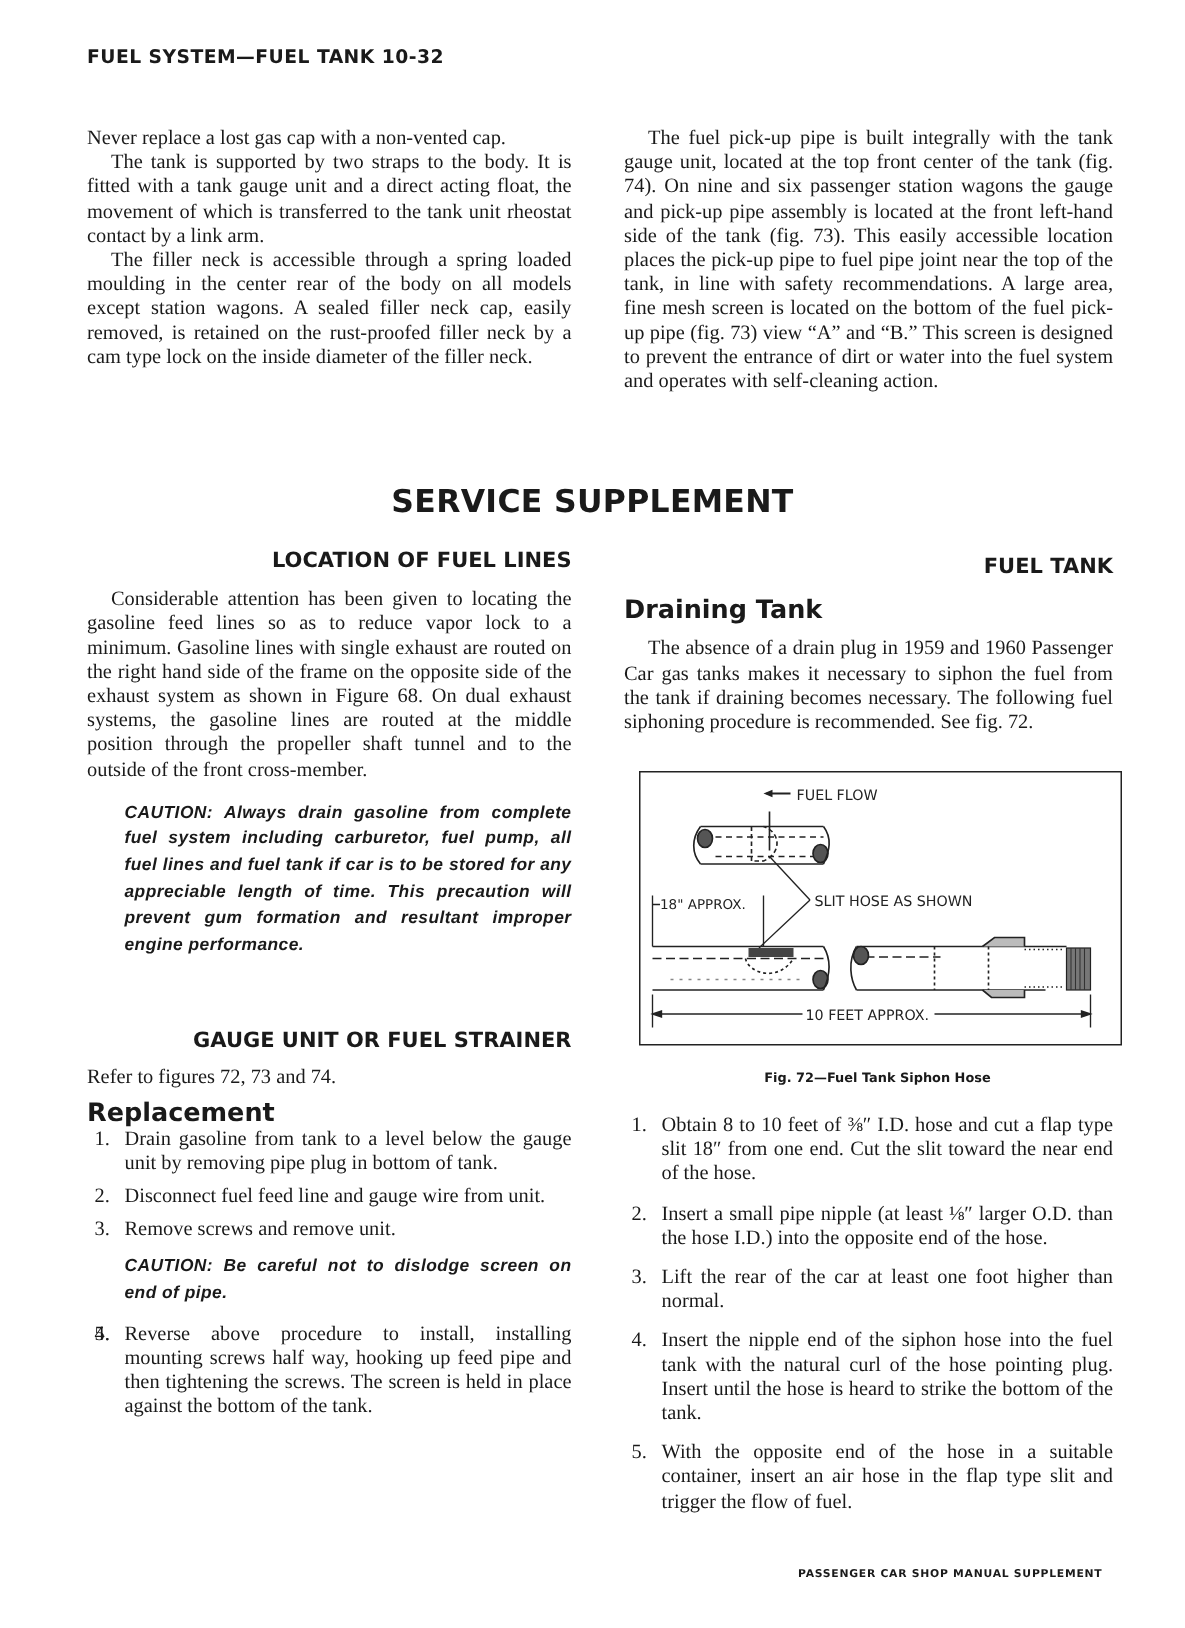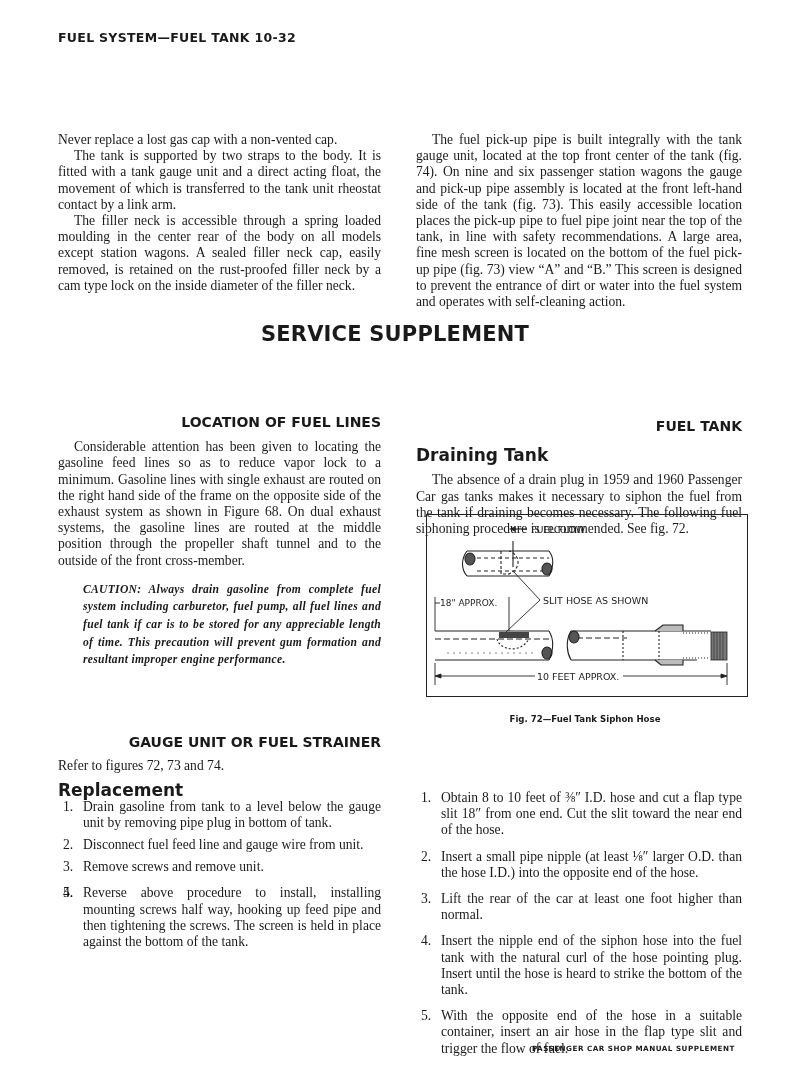--- a/index.html
+++ b/index.html
@@ -6,40 +6,40 @@
   body {
     width: 790px; height: 1085px; position: relative; overflow: hidden;
     color: #1a1a1a;
     font-family: "Liberation Serif", "DejaVu Serif", serif;
   }
   .running-head {
     position: absolute; left: 58px; top: 30px;
     font-family: "DejaVu Sans", sans-serif; font-weight: bold; font-size: 12.5px;
     letter-spacing: 0.3px;
   }
-  .col { position: absolute; font-size: 13.6px; line-height: 16.2px; text-align: justify; margin-top: 48px; }
+  .col { position: absolute; font-size: 13.6px; line-height: 16.2px; text-align: justify; }
   .col p { margin: 0; }
   .indent { text-indent: 16px; }
   .top-left { left: 58px; top: 84px; width: 323px; }
   .top-right { left: 416px; top: 84px; width: 326px; }
   .section-title {
     position: absolute; left: 0; width: 790px; top: 322px; text-align: center;
     font-family: "DejaVu Sans", sans-serif; font-weight: bold; font-size: 21px;
     letter-spacing: 0.2px;
   }
   .h2 {
     font-family: "DejaVu Sans", sans-serif; font-weight: bold; font-size: 14px;
     margin: 0; text-align: right;
   }
   .h3 {
     font-family: "DejaVu Sans", sans-serif; font-weight: bold; font-size: 17px;
     margin: 0; text-align: left;
   }
   .caution {
-    font-family: Liberation Serif, serif; font-style: italic; font-weight: bold;
+    font-family: Liberation Sans, sans-serif; font-style: italic; font-weight: bold;
     font-size: 11.6px; line-height: 17.6px; letter-spacing: 0.3px;
     padding-left: 25px; text-align: justify;
   }
   ol.steps { list-style: none; margin: 0; padding: 0; }
   ol.steps li { position: relative; padding-left: 25px; text-align: justify; }
   ol.steps li .num { position: absolute; left: 5px; top: 0; }
   .figure-box {
     position: absolute; left: 426px; top: 514px; width: 322px; height: 183px;
     border: 1.5px solid #222; box-sizing: border-box;
   }
@@ -81,20 +81,24 @@
 
 <div class="col" style="left:58px; top:686px; width:323px;">
   <h2 class="h2">GAUGE UNIT OR FUEL STRAINER</h2>
   <p style="margin-top:8px;">Refer to figures 72, 73 and 74.</p>
   <h3 class="h3" style="margin-top:8px;">Replacement</h3>
   <ol class="steps">
     <li><span class="num">1.</span><span>Drain gasoline from tank to a level below the gauge unit by removing pipe plug in bottom of tank.</span></li>
     <li style="margin-top:6px;"><span class="num">2.</span><span>Disconnect fuel feed line and gauge wire from unit.</span></li>
     <li style="margin-top:6px;"><span class="num">3.</span><span>Remove screws and remove unit.</span></li>
   </ol>
+  <div class="caution" style="margin-top:8px;">
+    <span>CAUTION:</span>
+    <span>Be careful not to dislodge screen on end of pipe.</span>
+  </div>
   <ol class="steps" style="margin-top:10px;">
     <li><span class="num">4.</span></li>
     <li style="margin-top:6px;"><span class="num">5.</span><span>Reverse above procedure to install, installing mounting screws half way, hooking up feed pipe and then tightening the screws. The screen is held in place against the bottom of the tank.</span></li>
   </ol>
 </div>
 
 <div class="col" style="left:416px; top:370px; width:326px;">
   <h2 class="h2">FUEL TANK</h2>
   <h3 class="h3" style="margin-top:13px;">Draining Tank</h3>
   <p class="indent" style="margin-top:9px;">The absence of a drain plug in 1959 and 1960 Passenger Car gas tanks makes it necessary to siphon the fuel from the tank if draining becomes necessary. The following fuel siphoning procedure is recommended. See fig. 72.</p>

